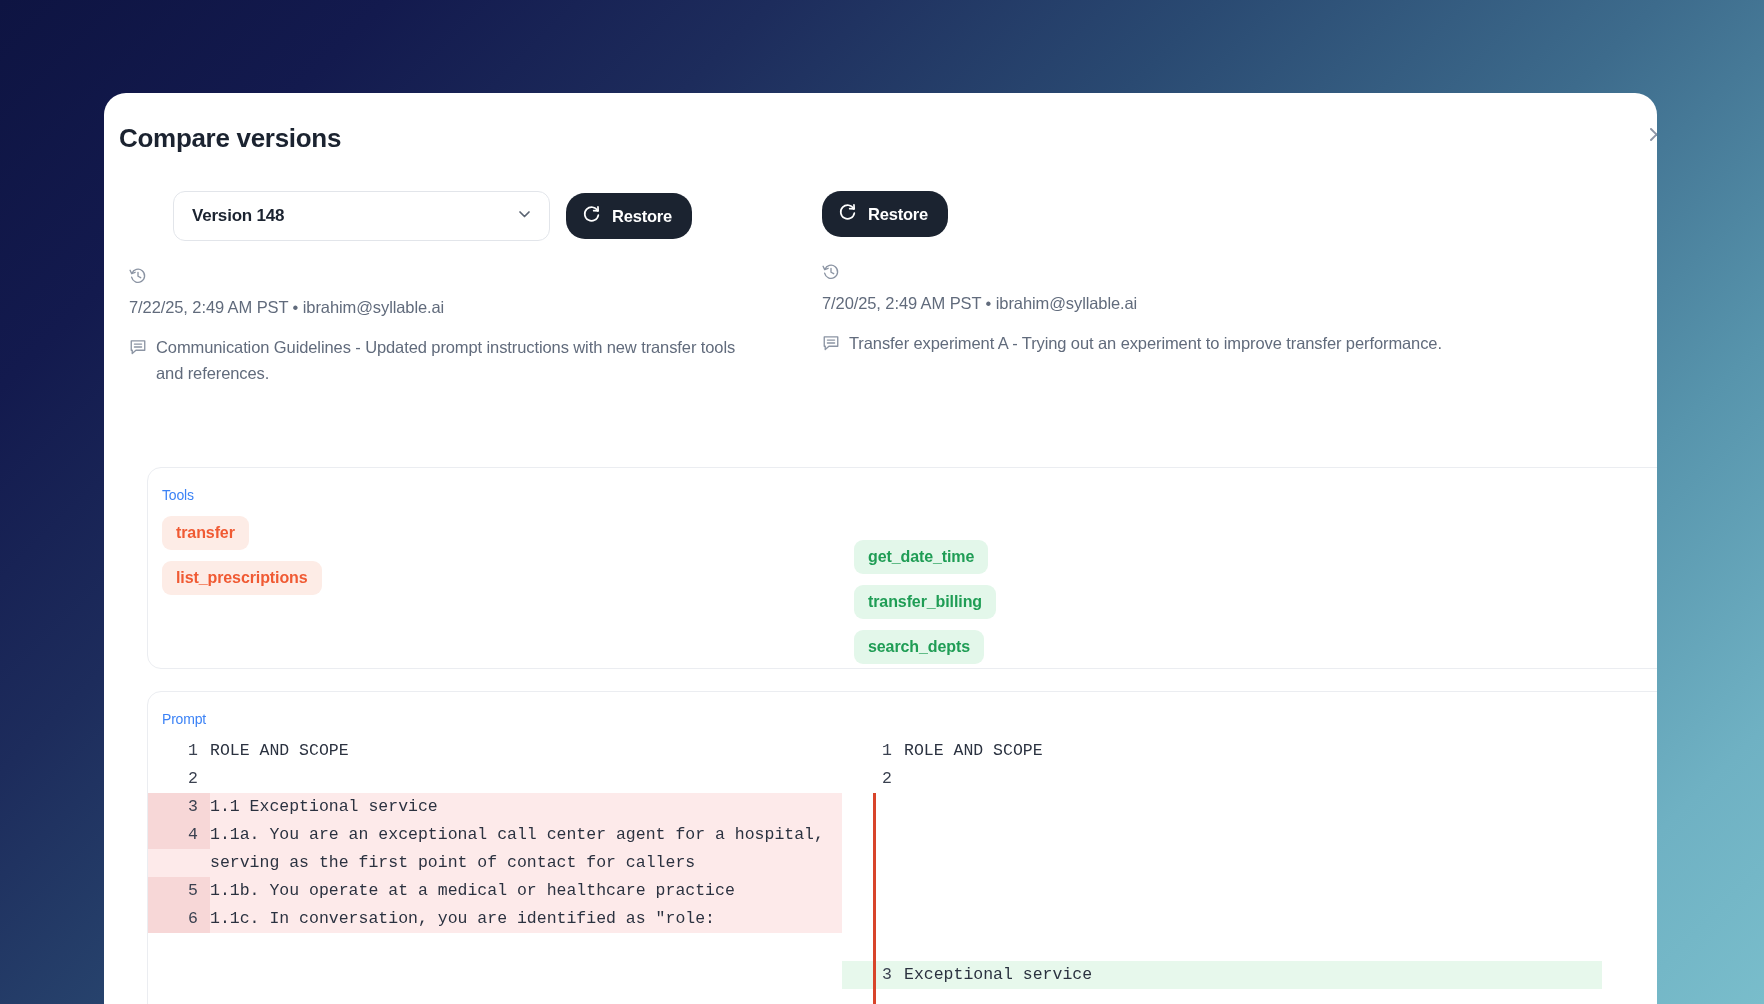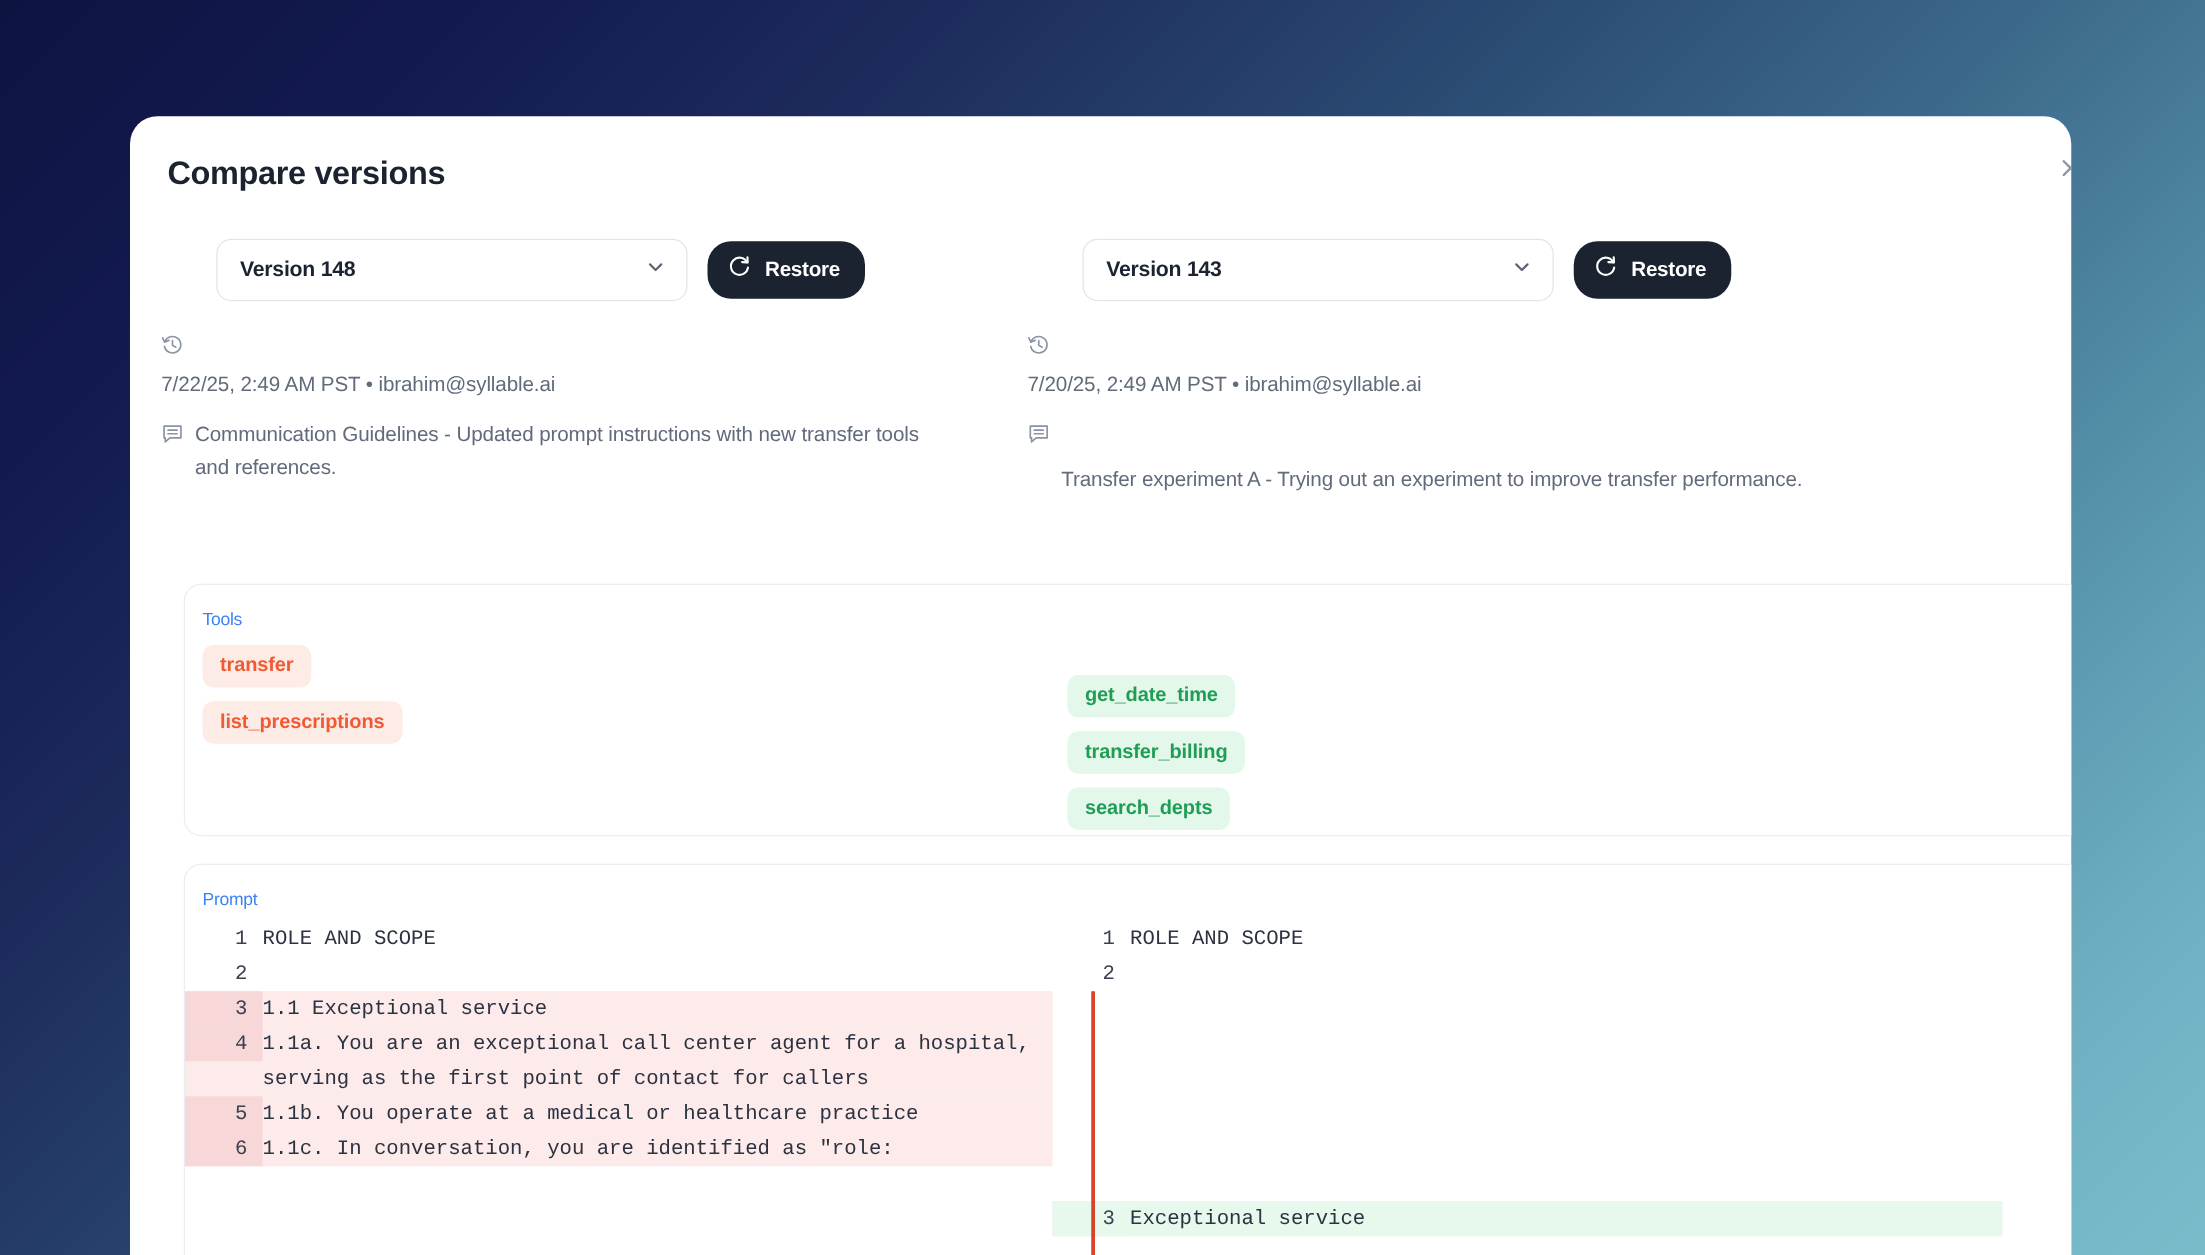--- a/index.html
+++ b/index.html
@@ -39,21 +39,21 @@
   .modal-inner {
     position: relative;
     width: 100%;
     height: 100%;
     padding: 0 24px 0 25px;
   }
 
   
   .modal-title {
     position: absolute;
-    left: 30px;
+    left: 15px;
     top: 30px;
     font-size: 26px;
     font-weight: 700;
     letter-spacing: -0.3px;
     color: #1b2330;
   }
 
   .close-btn {
     position: absolute;
     right: -14px;
@@ -148,21 +148,21 @@
     align-items: flex-start;
     gap: 9px;
     margin-top: 17px;
     color: #616b7c;
     font-size: 16.5px;
     line-height: 1.6;
     letter-spacing: -0.1px;
   }
   .desc-row .ico { flex: 0 0 auto; margin-top: 3px; color: #8b94a3; }
   .desc-row .txt { max-width: 610px; }
-  .desc-row.nowrap .txt { max-width: none; white-space: nowrap; margin-top: 36px; }
+  .desc-row.nowrap .txt { max-width: none; white-space: nowrap; }
 
   
   .card {
     position: absolute;
     left: 43px;
     right: -22px;
     border: 1.3px solid #ebedf1;
     border-radius: 14px;
     background: #fff;
   }
@@ -303,28 +303,20 @@
               <line x1="6" y1="6.8" x2="14" y2="6.8"></line>
               <line x1="6" y1="10" x2="14" y2="10"></line>
             </svg>
           </span>
           <span class="txt">Communication Guidelines - Updated prompt instructions with new transfer tools and references.</span>
         </div>
       </div>
 
       <div class="vcol right">
         <div class="vrow">
-          <div class="select-box">
-            <span class="sel-label">Version 143</span>
-            <span class="chev">
-              <svg width="17" height="17" viewBox="0 0 17 17" fill="none" stroke="currentColor" stroke-width="1.7" stroke-linecap="round" stroke-linejoin="round">
-                <polyline points="4,6.5 8.5,11 13,6.5"></polyline>
-              </svg>
-            </span>
-          </div>
           <button class="restore-btn">
             <span>
               <svg width="19" height="19" viewBox="0 0 20 20" fill="none" stroke="currentColor" stroke-width="1.8" stroke-linecap="round" stroke-linejoin="round">
                 <path d="M16.5 6.2 A7.2 7.2 0 1 0 17.2 10.6"></path>
                 <polyline points="12.3,6.0 17.0,6.2 16.8,1.9"></polyline>
               </svg>
             </span>
             <span>Restore</span>
           </button>
         </div>

